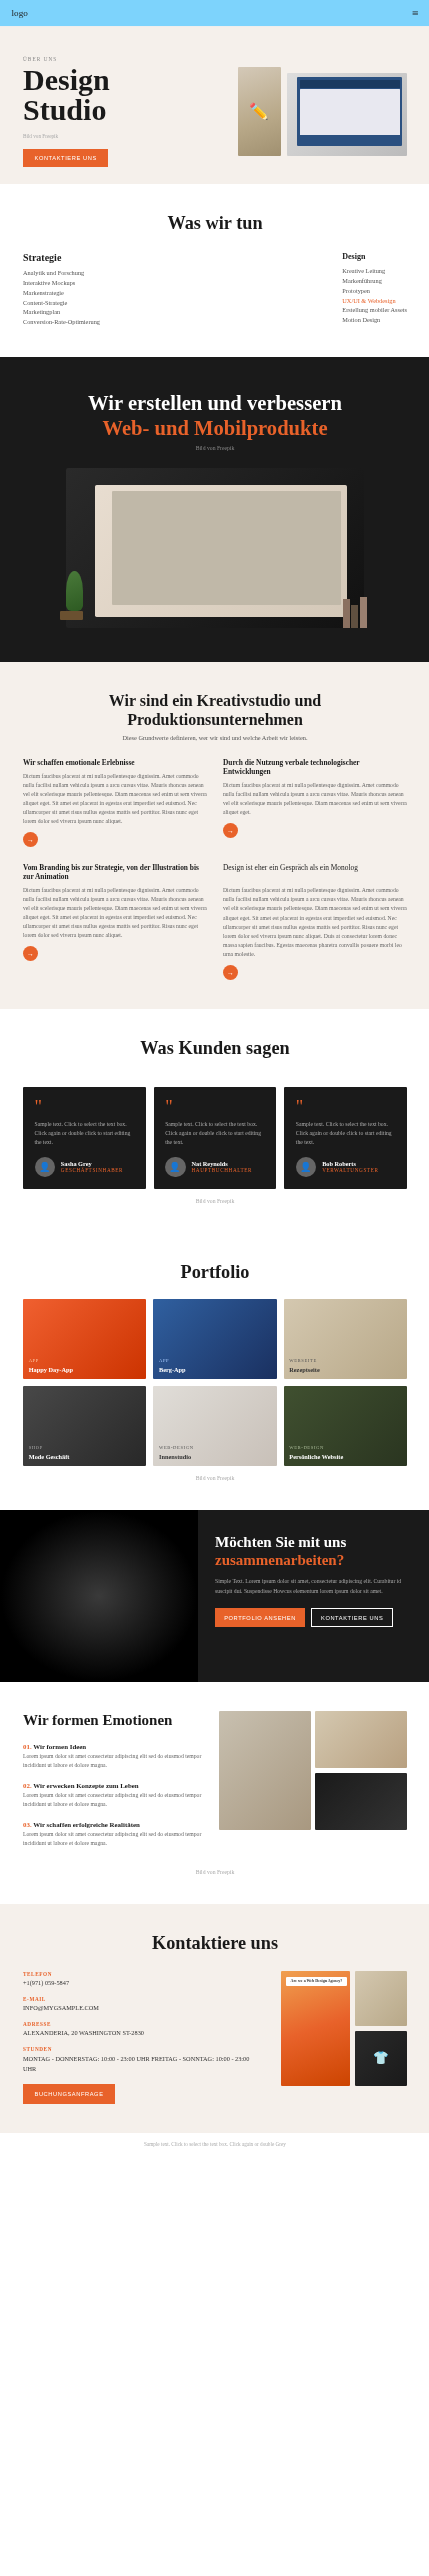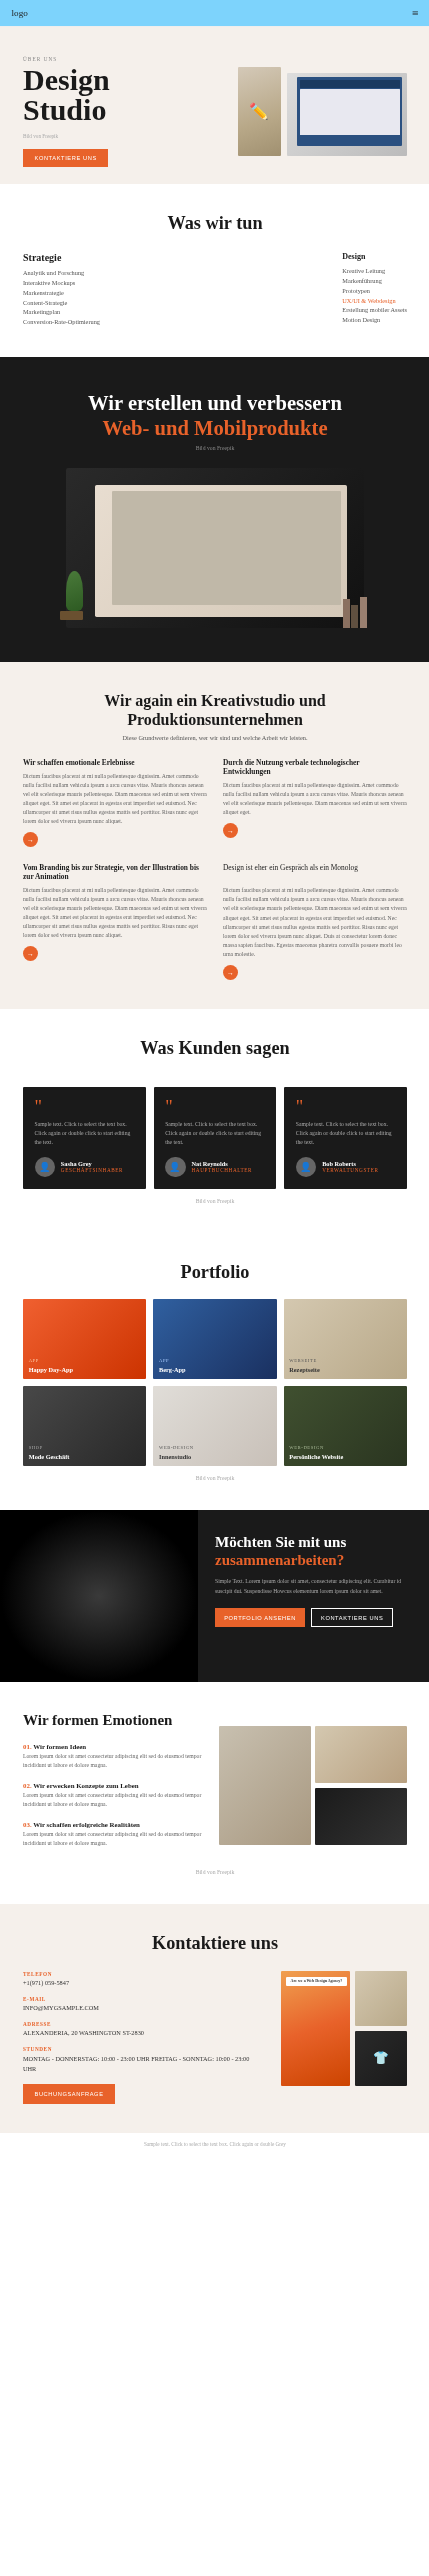--- a/index.html
+++ b/index.html
@@ -93,21 +93,21 @@
 
     <div style="position:absolute;right:-2.9px;bottom:0;display:flex;gap:1.7px;align-items:flex-end;z-index:2;">
       <div style="width:6.9px;height:29px;background:#8a7060;"></div>
       <div style="width:6.9px;height:23px;background:#605040;"></div>
       <div style="width:6.9px;height:31.5px;background:#9a8070;"></div>
     </div>
   </div>
 </section>
 
 <section style="background:#f5f0eb;padding:29px 23px;">
-  <h2 style="font-size:16px;font-weight:bold;text-align:center;color:#1a1a1a;margin-bottom:4.6px;line-height:1.2;">Wir again ein Kreativstudio und Produktionsunternehmen</h2>
+  <h2 style="font-size:16px;font-weight:bold;text-align:center;color:#1a1a1a;margin-bottom:4.6px;line-height:1.2;">Wir sind ein Kreativstudio und Produktionsunternehmen</h2>
   <p style="font-size:6.3px;color:#555;text-align:center;margin-bottom:17px;">Diese Grundwerte definieren, wer wir sind und welche Arbeit wir leisten.</p>
   <div style="display:grid;grid-template-columns:1fr 1fr;gap:16px;">
 
     <div>
       <h4 style="font-size:7.4px;font-weight:bold;color:#1a1a1a;margin-bottom:4.6px;">Wir schaffen emotionale Erlebnisse</h4>
       <p style="font-size:5.7px;color:#666;line-height:1.6;margin-bottom:5.7px;">Dictum faucibus placerat at mi nulla pellentesque dignissim. Amet commodo nulla facilisi nullam vehicula ipsum a arcu cursus vitae. Mauris rhoncus aenean vel elit scelerisque mauris pellentesque. Diam maecenas sed enim ut sem viverra aliquet eget. Sit amet est placerat in egestas erat imperdiet sed euismod. Nec ullamcorper sit amet risus nullus egestas mattis sed porttitor. Risus nunc eget lorem dolor sed viverra ipsum nunc aliquet.</p>
       <div style="width:15px;height:15px;background:#e8622a;border-radius:50%;display:flex;align-items:center;justify-content:center;color:#fff;font-size:6.9px;">→</div>
     </div>
 
     <div>
@@ -248,21 +248,21 @@
     </h2>
     <p style="font-size:5.7px;color:#aaa;line-height:1.7;margin-bottom:11.5px;">Simple Text. Lorem ipsum dolor sit amet, consectetur adipiscing elit. Curabitur id suscipit dui. Suspendisse Howcus elementum lorem ipsum dolor sit amet.</p>
     <div style="display:flex;gap:5.7px;flex-wrap:wrap;">
       <button style="background:#e8622a;color:#fff;border:none;padding:5.7px 9.2px;font-size:5.7px;cursor:pointer;letter-spacing:0.6px;text-transform:uppercase;">PORTFOLIO ANSEHEN</button>
       <button style="background:transparent;color:#fff;border:0.6px solid #fff;padding:5.7px 9.2px;font-size:5.7px;cursor:pointer;letter-spacing:0.6px;text-transform:uppercase;">KONTAKTIERE UNS</button>
     </div>
   </div>
 </section>
 
 <section style="background:#fff;padding:29px 23px;">
-  <div style="display:flex;gap:8px;align-items:center;">
+  <div style="display:flex;gap:8px;align-items:flex-start;">
     <div style="flex:1;">
       <h2 style="font-size:15px;font-weight:bold;color:#1a1a1a;margin-bottom:13.7px;line-height:1.2;">Wir formen Emotionen</h2>
       <div>
 
         <div style="margin-bottom:11.5px;">
           <h4 style="font-size:6.9px;font-weight:bold;color:#1a1a1a;margin-bottom:2.3px;">
             <span style="color:#e8622a;">01.</span> <span>Wir formen Ideen</span>
           </h4>
           <p style="font-size:5.7px;color:#666;line-height:1.6;">Lorem ipsum dolor sit amet consectetur adipiscing elit sed do eiusmod tempor incididunt ut labore et dolore magna.</p>
         </div>

